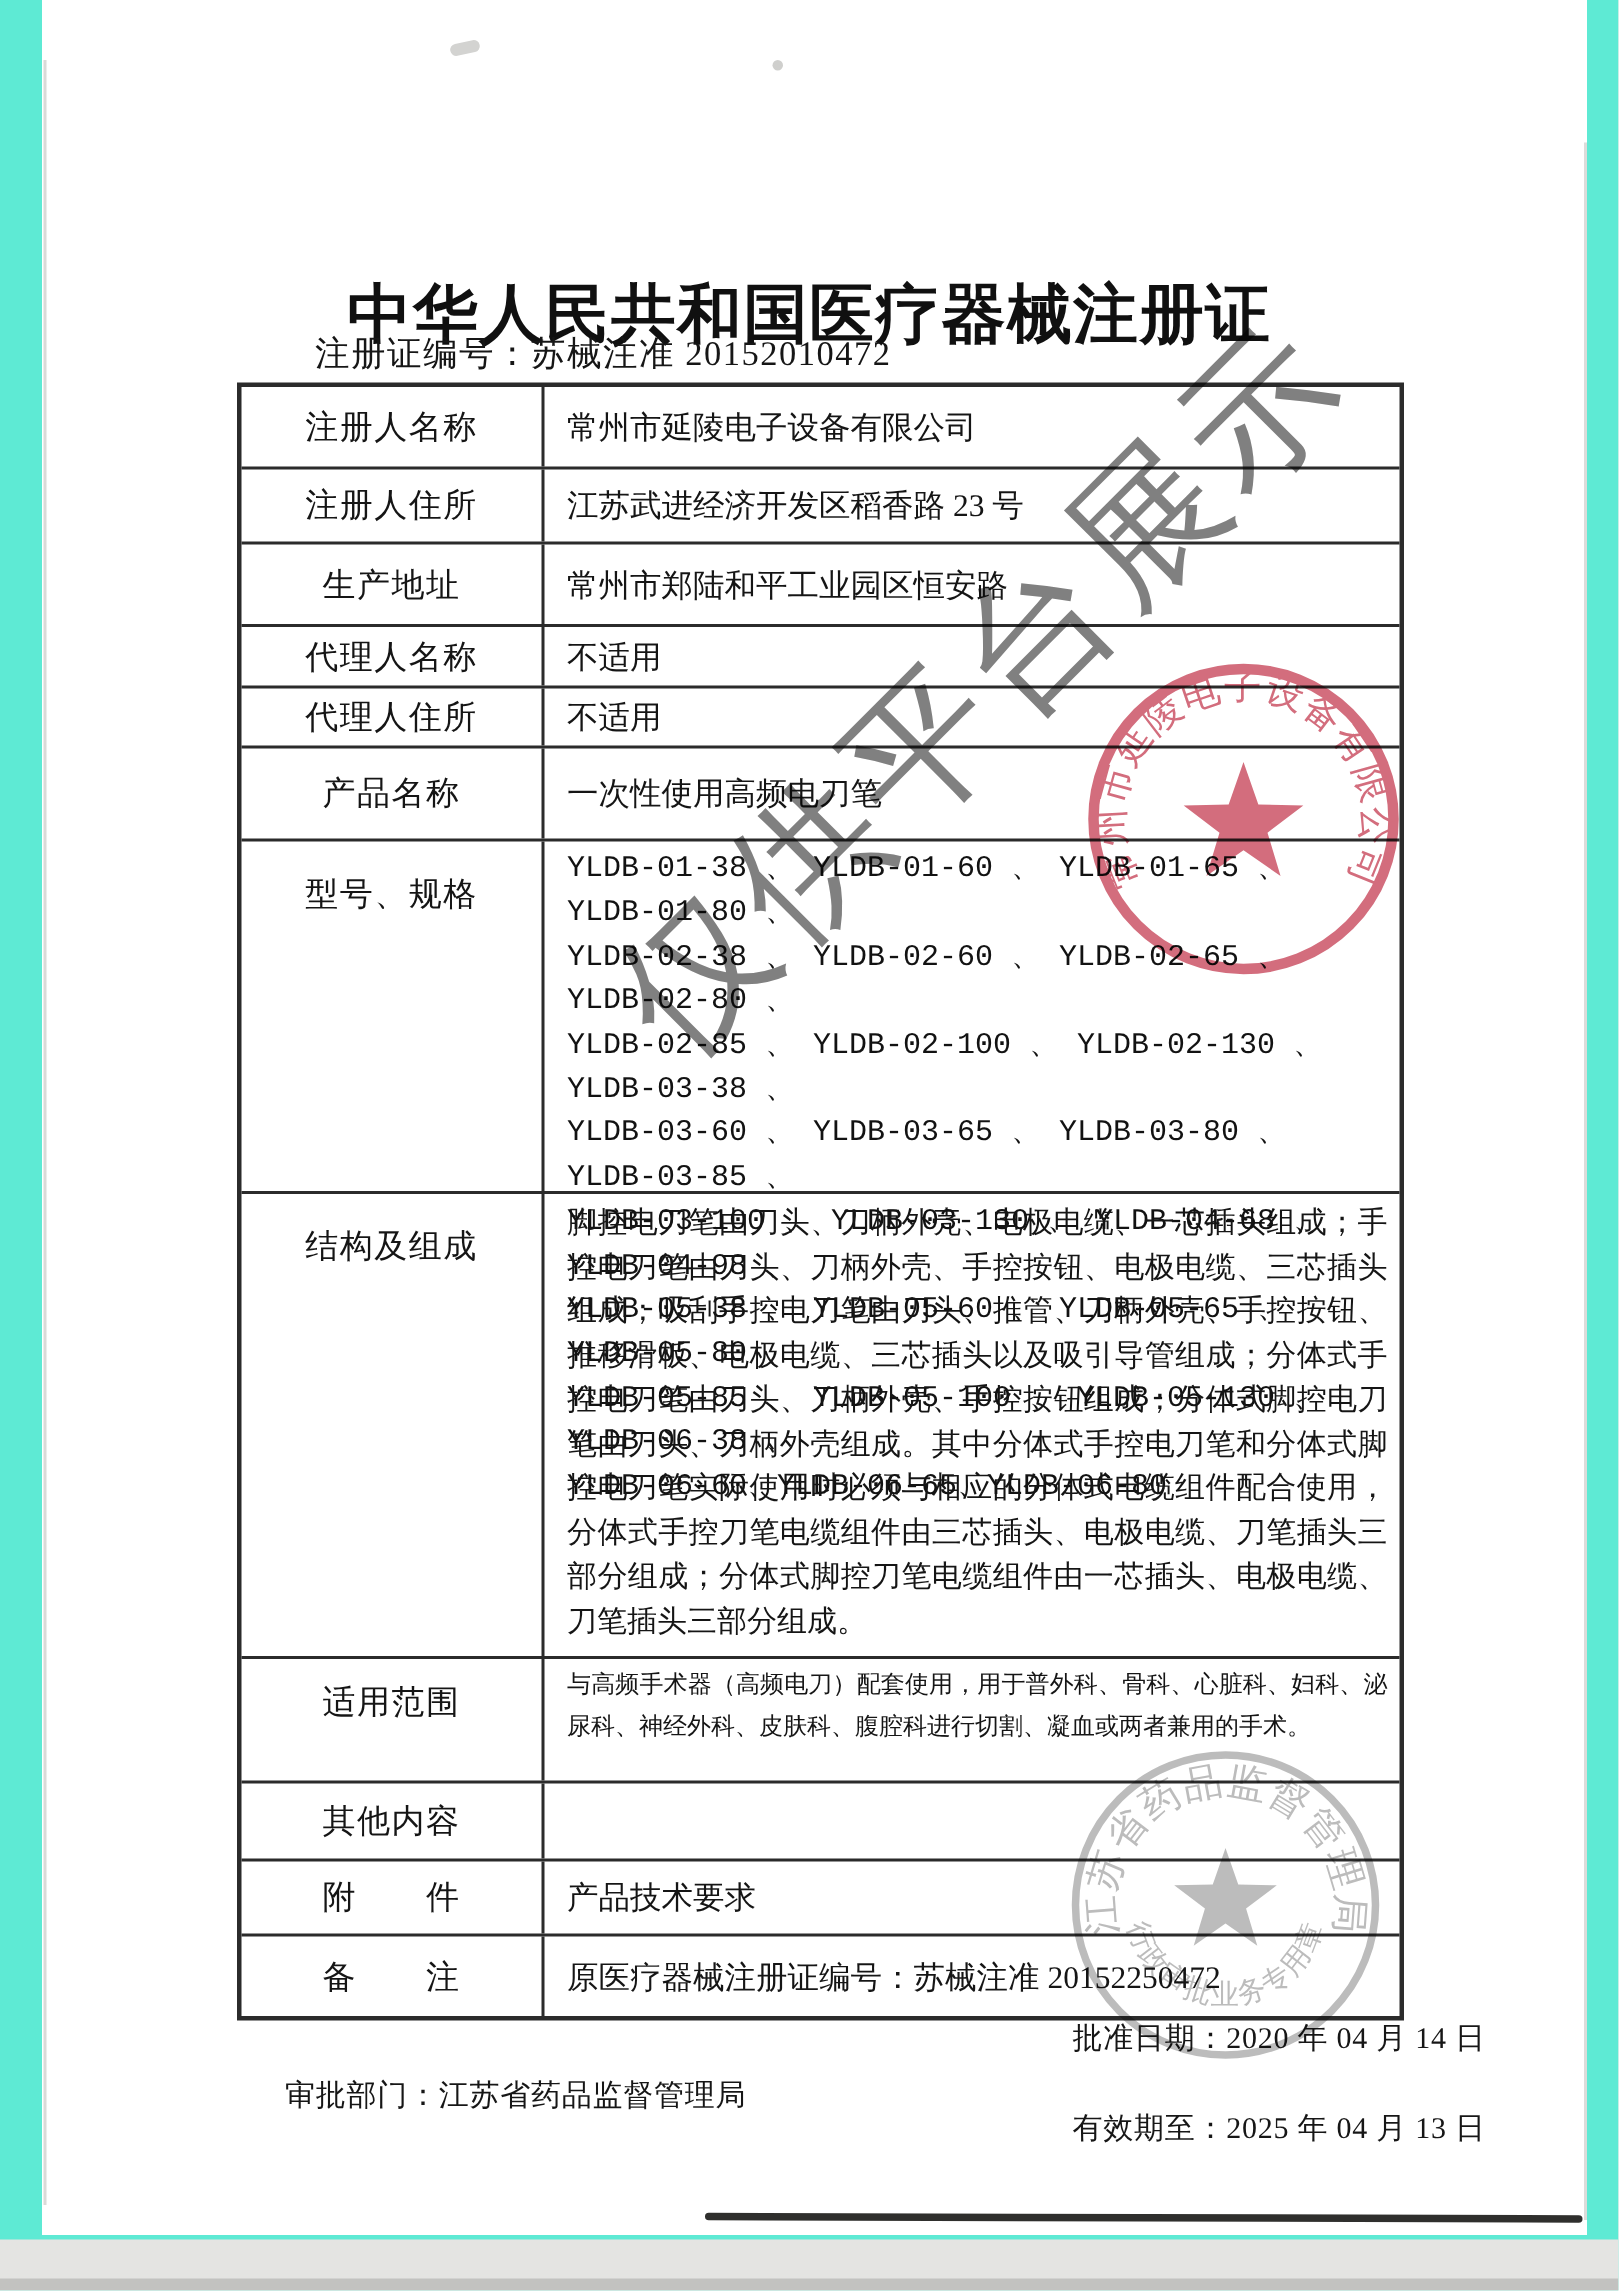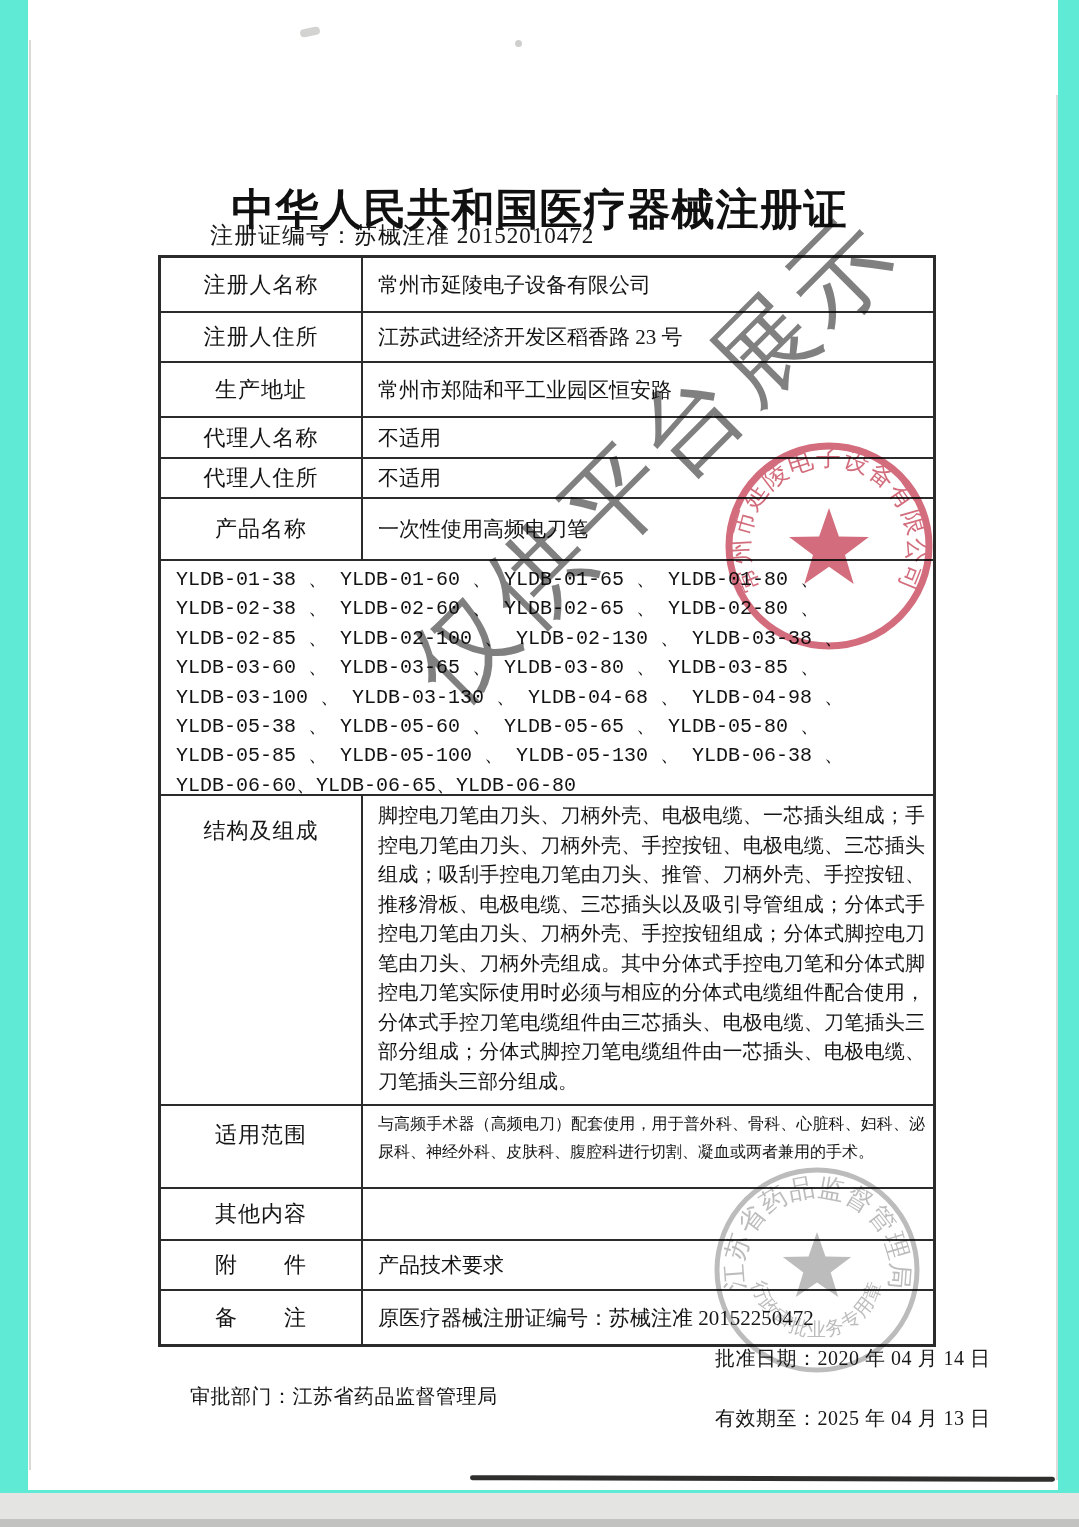--- a/index.html
+++ b/index.html
@@ -85,20 +85,21 @@
     </div>
     <div class="trow" style="height:40px">
       <div class="tlabel">代理人住所</div>
       <div class="tvalue">不适用</div>
     </div>
     <div class="trow" style="height:62px">
       <div class="tlabel">产品名称</div>
       <div class="tvalue">一次性使用高频电刀笔</div>
     </div>
     <div class="trow top" style="height:235px">
+      <div class="tlabel">型号、规格</div>
       <div class="tvalue v-models">YLDB-01-38 、 YLDB-01-60 、 YLDB-01-65 、 YLDB-01-80 、
 YLDB-02-38 、 YLDB-02-60 、 YLDB-02-65 、 YLDB-02-80 、
 YLDB-02-85 、 YLDB-02-100 、 YLDB-02-130 、 YLDB-03-38 、
 YLDB-03-60 、 YLDB-03-65 、 YLDB-03-80 、 YLDB-03-85 、
 YLDB-03-100 、 YLDB-03-130 、 YLDB-04-68 、 YLDB-04-98 、
 YLDB-05-38 、 YLDB-05-60 、 YLDB-05-65 、 YLDB-05-80 、
 YLDB-05-85 、 YLDB-05-100 、 YLDB-05-130 、 YLDB-06-38 、
 YLDB-06-60、YLDB-06-65、YLDB-06-80</div>
     </div>
     <div class="trow top" style="height:310px">

